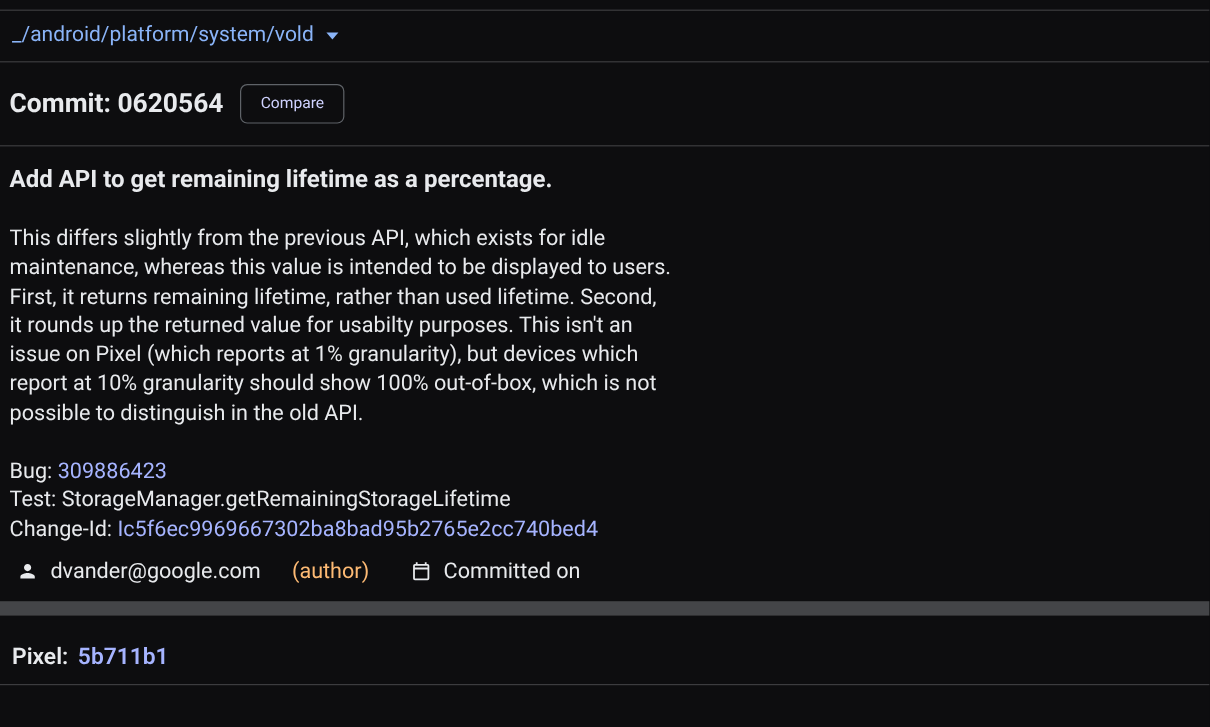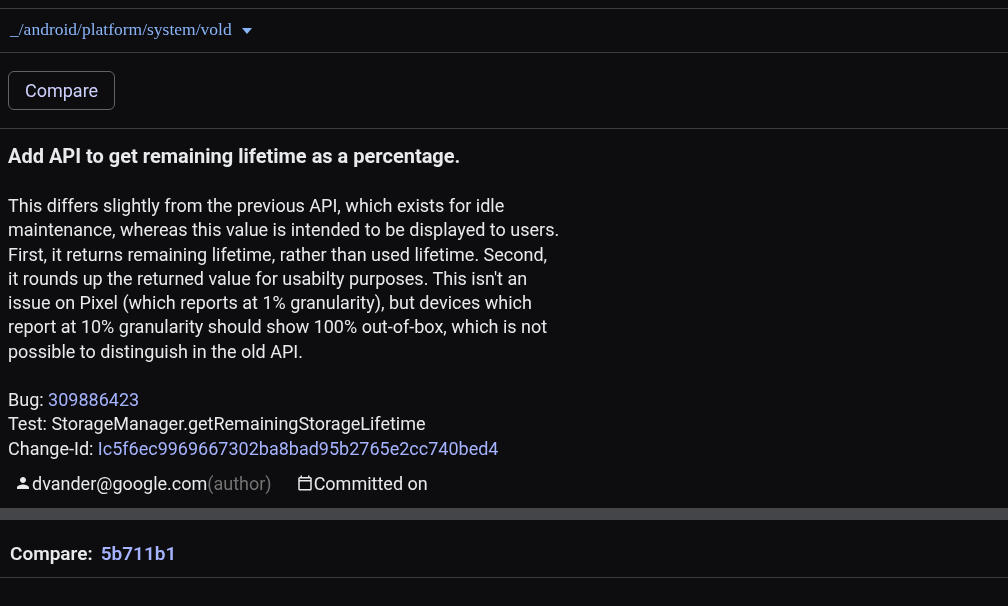--- a/index.html
+++ b/index.html
@@ -19,21 +19,21 @@
   }
   .breadcrumb {
     padding: 10px 10px 12px 10px;
     display: flex;
     align-items: center;
     gap: 6px;
     color: #8ab4f8;
     font-size: 17.5px;
     font-weight: 400;
   }
-  .breadcrumb span { display: inline-block; font-family: Liberation Serif, serif; }
+  .breadcrumb span { display: inline-block; }
   .chev-down {
     width: 0; height: 0;
     border-left: 5px solid transparent;
     border-right: 5px solid transparent;
     border-top: 6px solid #8ab4f8;
     margin-left: 4px;
     position: relative;
     top: 1px;
   }
   .separator { height: 1px; background: #3c3c3f; }
@@ -51,21 +51,21 @@
   .commit-hash {
     color: #e8eaed;
     font-size: 22px;
     font-weight: 700;
   }
   .compare-btn {
     background: transparent;
     border: 1px solid #5f6368;
     border-radius: 6px;
     color: #cfd2ff;
-    font-size: 18px;
+    font-size: 13px;
     padding: 8px 16px;
     cursor: pointer;
     font-family: inherit;
   }
   .message-block {
     padding: 14px 10px 6px 8px;
     font-size: 18px;
     line-height: 1.35;
     color: #e8eaed;
   }
@@ -73,26 +73,26 @@
     font-weight: 700;
     font-size: 20px;
     margin-bottom: 24px;
   }
   .msg-body { margin-bottom: 24px; }
   .msg-meta { }
   .msg-meta .link { color: #a6b4ff; }
   .author-row {
     display: flex;
     align-items: center;
-    gap: 0;
+    gap: 10px;
     padding: 6px 10px 14px 14px;
     font-size: 18px;
     color: #e8eaed;
   }
-  .author-row .muted { color: #737373; }
+  .author-row .muted { color: #fdba74; margin-left: 16px; }
   .icon-person {
     width: 18px; height: 18px;
     display: inline-block;
     fill: #e8eaed;
   }
   .icon-cal {
     width: 18px; height: 18px;
     display: inline-block;
     fill: #e8eaed;
     margin-left: 24px;
@@ -116,20 +116,24 @@
 <div class="top-separator"></div>
 
 <div class="breadcrumb">
   <span>_/android/platform/system/vold</span>
   <span class="chev-down"></span>
 </div>
 
 <div class="separator"></div>
 
 <div class="commit-row">
+  <span class="commit-label">
+    <span>Commit:</span>
+    <span class="commit-hash">0620564</span>
+  </span>
   <button class="compare-btn">Compare</button>
 </div>
 
 <div class="separator"></div>
 
 <div class="message-block">
   <div class="msg-title">Add API to get remaining lifetime as a percentage.</div>
   <div class="msg-body" style="white-space:pre-line;">This differs slightly from the previous API, which exists for idle
 maintenance, whereas this value is intended to be displayed to users.
 First, it returns remaining lifetime, rather than used lifetime. Second,
@@ -156,17 +160,17 @@
   <span class="muted">(author)</span>
   <svg class="icon-cal" viewBox="0 0 24 24">
     <path d="M19 4h-1V2h-2v2H8V2H6v2H5a2 2 0 0 0-2 2v14a2 2 0 0 0 2 2h14a2 2 0 0 0 2-2V6a2 2 0 0 0-2-2zm0 16H5V10h14v10zM5 8V6h14v2H5z"></path>
   </svg>
   <span>Committed on</span>
 </div>
 
 <div class="bar"></div>
 
 <div class="parent-row">
-  <span>Compare:</span>
+  <span>Pixel:</span>
   <span class="hash-link">5b711b1</span>
 </div>
 
 <div class="separator"></div>
 
 </body></html>

